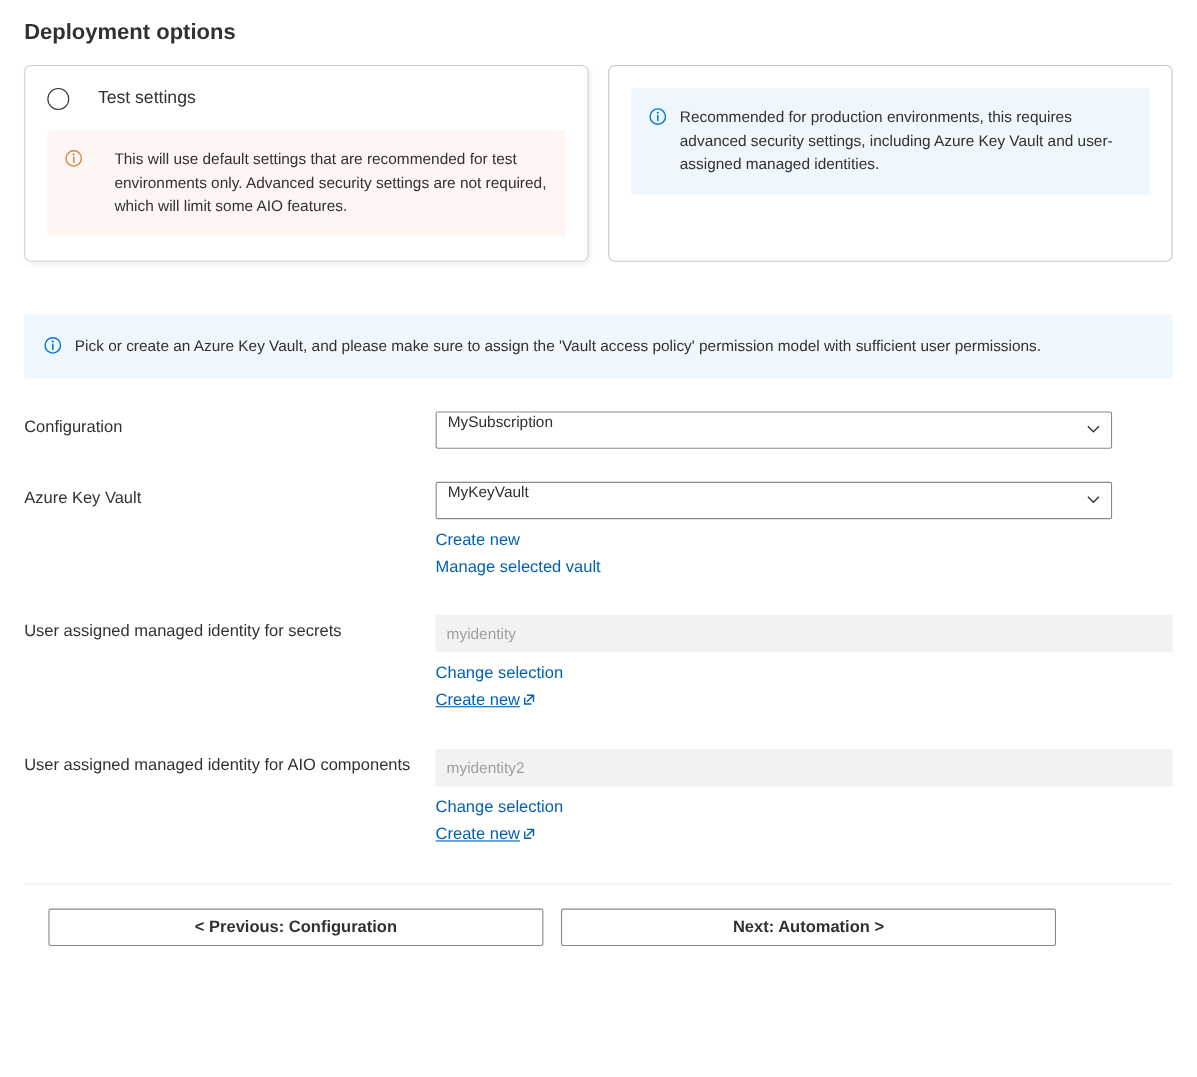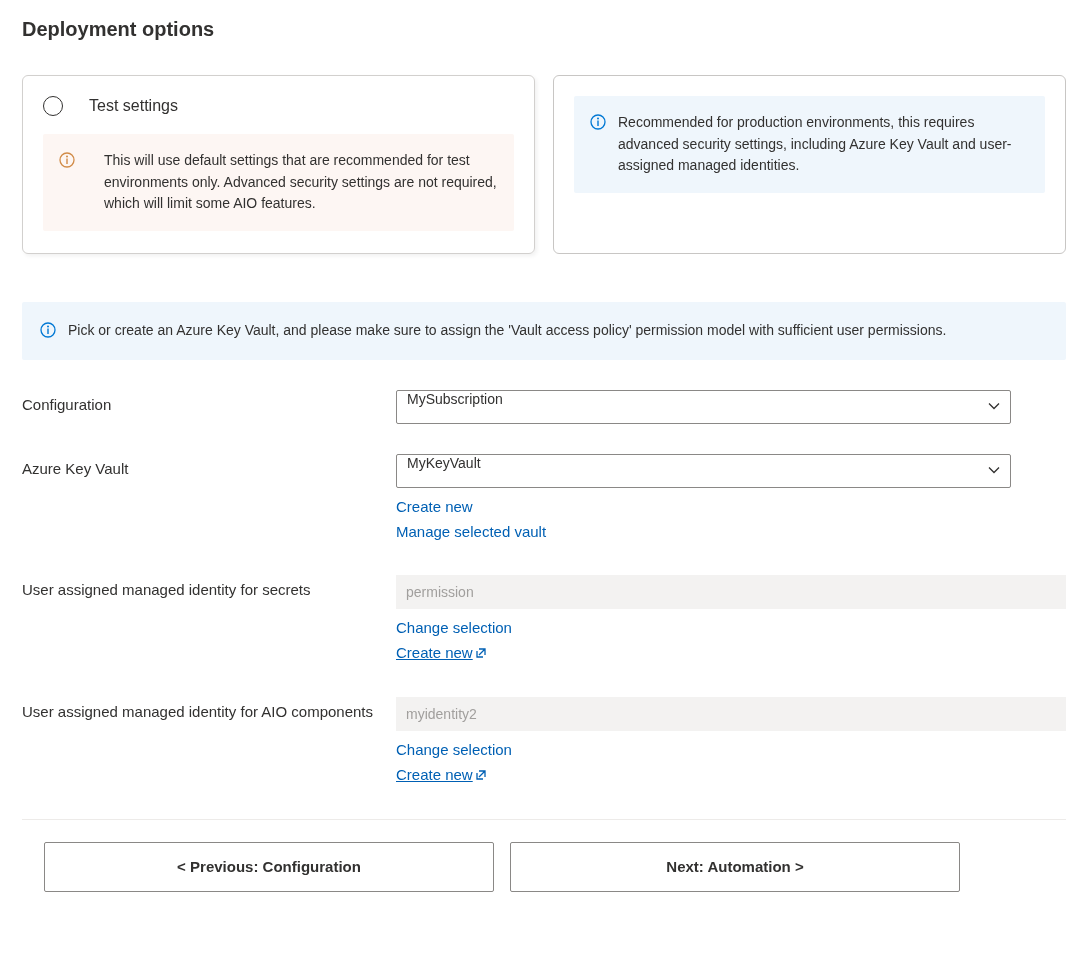--- a/index.html
+++ b/index.html
@@ -7,21 +7,21 @@
     margin: 0;
     font-family: "Segoe UI", -apple-system, BlinkMacSystemFont, sans-serif;
     font-size: 14px;
     color: #323130;
     background: #fff;
     padding: 10px 22px;
   }
   h2.section-title {
     font-size: 20px;
     font-weight: 600;
-    margin: 8px 0 34px 0;
+    margin: 8px 0 18px 0;
     color: #323130;
   }
   .options-row {
     display: flex;
     gap: 18px;
     margin-bottom: 48px;
   }
   .option-card {
     flex: 1;
     border: 1px solid #d2d0ce;
@@ -145,21 +145,21 @@
     border-top: 1px solid #edebe9;
     margin: 28px 0 22px 0;
   }
   .nav-row {
     display: flex;
     gap: 16px;
     padding-left: 22px;
   }
   .nav-btn {
     width: 450px;
-    height: 50px;
+    height: 34px;
     border: 1px solid #8a8886;
     background: #fff;
     font-size: 15px;
     font-weight: 600;
     cursor: pointer;
     border-radius: 2px;
     color: #323130;
   }
 </style>
 </head>
@@ -241,21 +241,21 @@
       <a class="link">Create new</a><br>
       <a class="link">Manage selected vault</a>
     </div>
   </div>
 </div>
 
 <div class="form-row">
   <div class="form-label">User assigned managed identity for secrets</div>
   <div class="form-field">
     <div class="readonly-field">
-      <span>permission</span>
+      <span>myidentity</span>
     </div>
     <div class="link-stack">
       <a class="link">Change selection</a><br>
       <a class="link underline">
         <span>Create new</span><span class="ext-icon"><svg width="12" height="12" viewBox="0 0 12 12">
               <path d="M4 2 H10 V8 M10 2 L4 8" fill="none" stroke="#0060b4" stroke-width="1.3"></path>
               <path d="M2 4 V10 H8" fill="none" stroke="#0060b4" stroke-width="1.3"></path>
             </svg></span>
       </a>
     </div>

